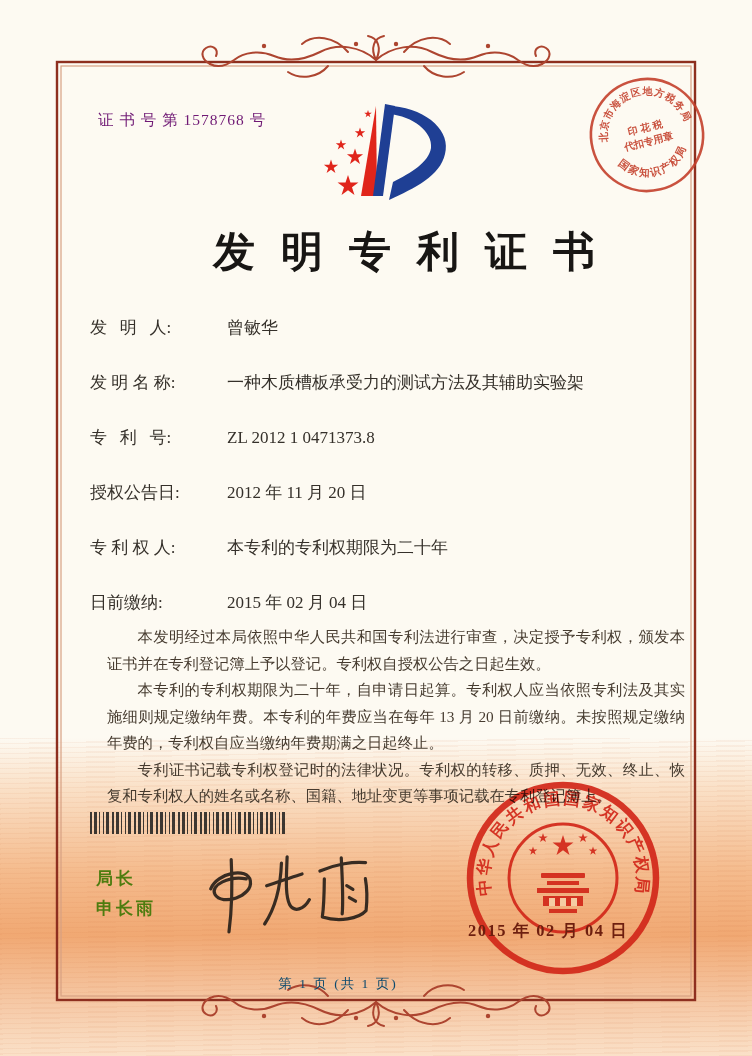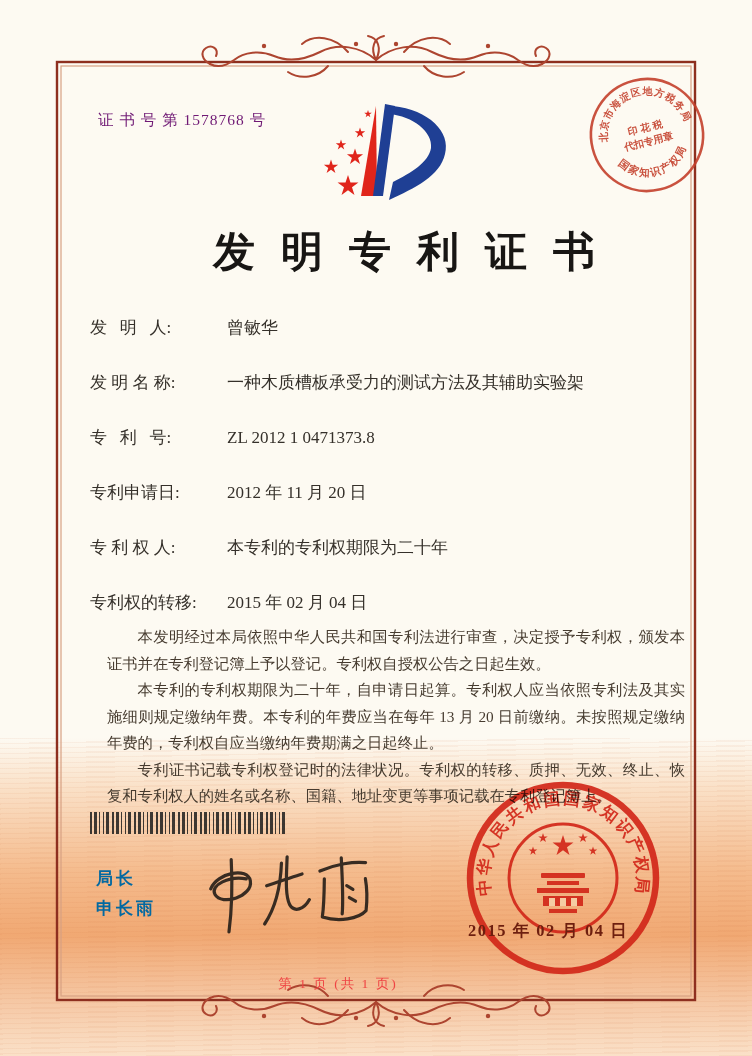--- a/index.html
+++ b/index.html
@@ -25,28 +25,28 @@
   .flabel{white-space:pre;display:inline-block;min-width:137px;}
   .fvalue{white-space:pre;}
   .paras{position:absolute;left:107px;top:624px;width:578px;font-size:15.3px;
          line-height:26.5px;color:#463b2f;text-align:justify;}
   .paras p{margin:0;text-indent:2em;}
   .barcode{position:absolute;left:90px;top:812px;width:198px;height:22px;opacity:.85;
     background:repeating-linear-gradient(90deg,
       #1c1c1c 0 2px, transparent 2px 4px, #1c1c1c 4px 7px, transparent 7px 9px,
       #1c1c1c 9px 10px, transparent 10px 13px, #1c1c1c 13px 14px, transparent 14px 16px,
       #1c1c1c 16px 19px, transparent 19px 22px);}
-  .officials{position:absolute;left:96px;top:864px;color:#0369a1;font-weight:600;
+  .officials{position:absolute;left:96px;top:864px;color:#4d7c0f;font-weight:600;
              font-size:17px;letter-spacing:3px;line-height:30px;}
   .signature{position:absolute;left:195px;top:850px;mix-blend-mode:multiply;}
   .seal{position:absolute;left:463px;top:778px;mix-blend-mode:multiply;}
   .seal-date{position:absolute;left:468px;top:920px;font-size:16.5px;font-weight:700;
              color:#6e1f0f;letter-spacing:1.5px;white-space:pre;z-index:3;}
   .footer{position:absolute;left:0;top:975px;width:676px;text-align:center;
-          font-size:13.5px;color:#ef4444;letter-spacing:2px;white-space:pre;}
+          font-size:13.5px;color:#0c4a6e;letter-spacing:2px;white-space:pre;}
 </style>
 </head>
 <body>
 
 <div class="page">
 
   <div class="peach-band"></div>
 
   <svg class="border-svg" width="752" height="1056" viewBox="0 0 752 1056" aria-hidden="true">
     <defs>
@@ -118,29 +118,29 @@
       </div>
       <div class="frow">
         <span class="flabel">发 明 名 称: </span>
         <span class="fvalue">一种木质槽板承受力的测试方法及其辅助实验架</span>
       </div>
       <div class="frow">
         <span class="flabel">专   利   号: </span>
         <span class="fvalue">ZL 2012 1 0471373.8</span>
       </div>
       <div class="frow">
-        <span class="flabel">专利申请日: </span>
+        <span class="flabel">授权公告日: </span>
         <span class="fvalue">2012 年 11 月 20 日</span>
       </div>
       <div class="frow">
         <span class="flabel">专 利 权 人: </span>
         <span class="fvalue">本专利的专利权期限为二十年</span>
       </div>
       <div class="frow">
-        <span class="flabel">专利权的转移: </span>
+        <span class="flabel">日前缴纳: </span>
         <span class="fvalue">2015 年 02 月 04 日</span>
       </div>
     </div>
 
     <div class="paras">
       <p>本发明经过本局依照中华人民共和国专利法进行审查，决定授予专利权，颁发本证书并在专利登记簿上予以登记。专利权自授权公告之日起生效。</p>
       <p>本专利的专利权期限为二十年，自申请日起算。专利权人应当依照专利法及其实施细则规定缴纳年费。本专利的年费应当在每年 13 月 20 日前缴纳。未按照规定缴纳年费的，专利权自应当缴纳年费期满之日起终止。</p>
       <p>专利证书记载专利权登记时的法律状况。专利权的转移、质押、无效、终止、恢复和专利权人的姓名或名称、国籍、地址变更等事项记载在专利登记簿上。</p>
     </div>
 

